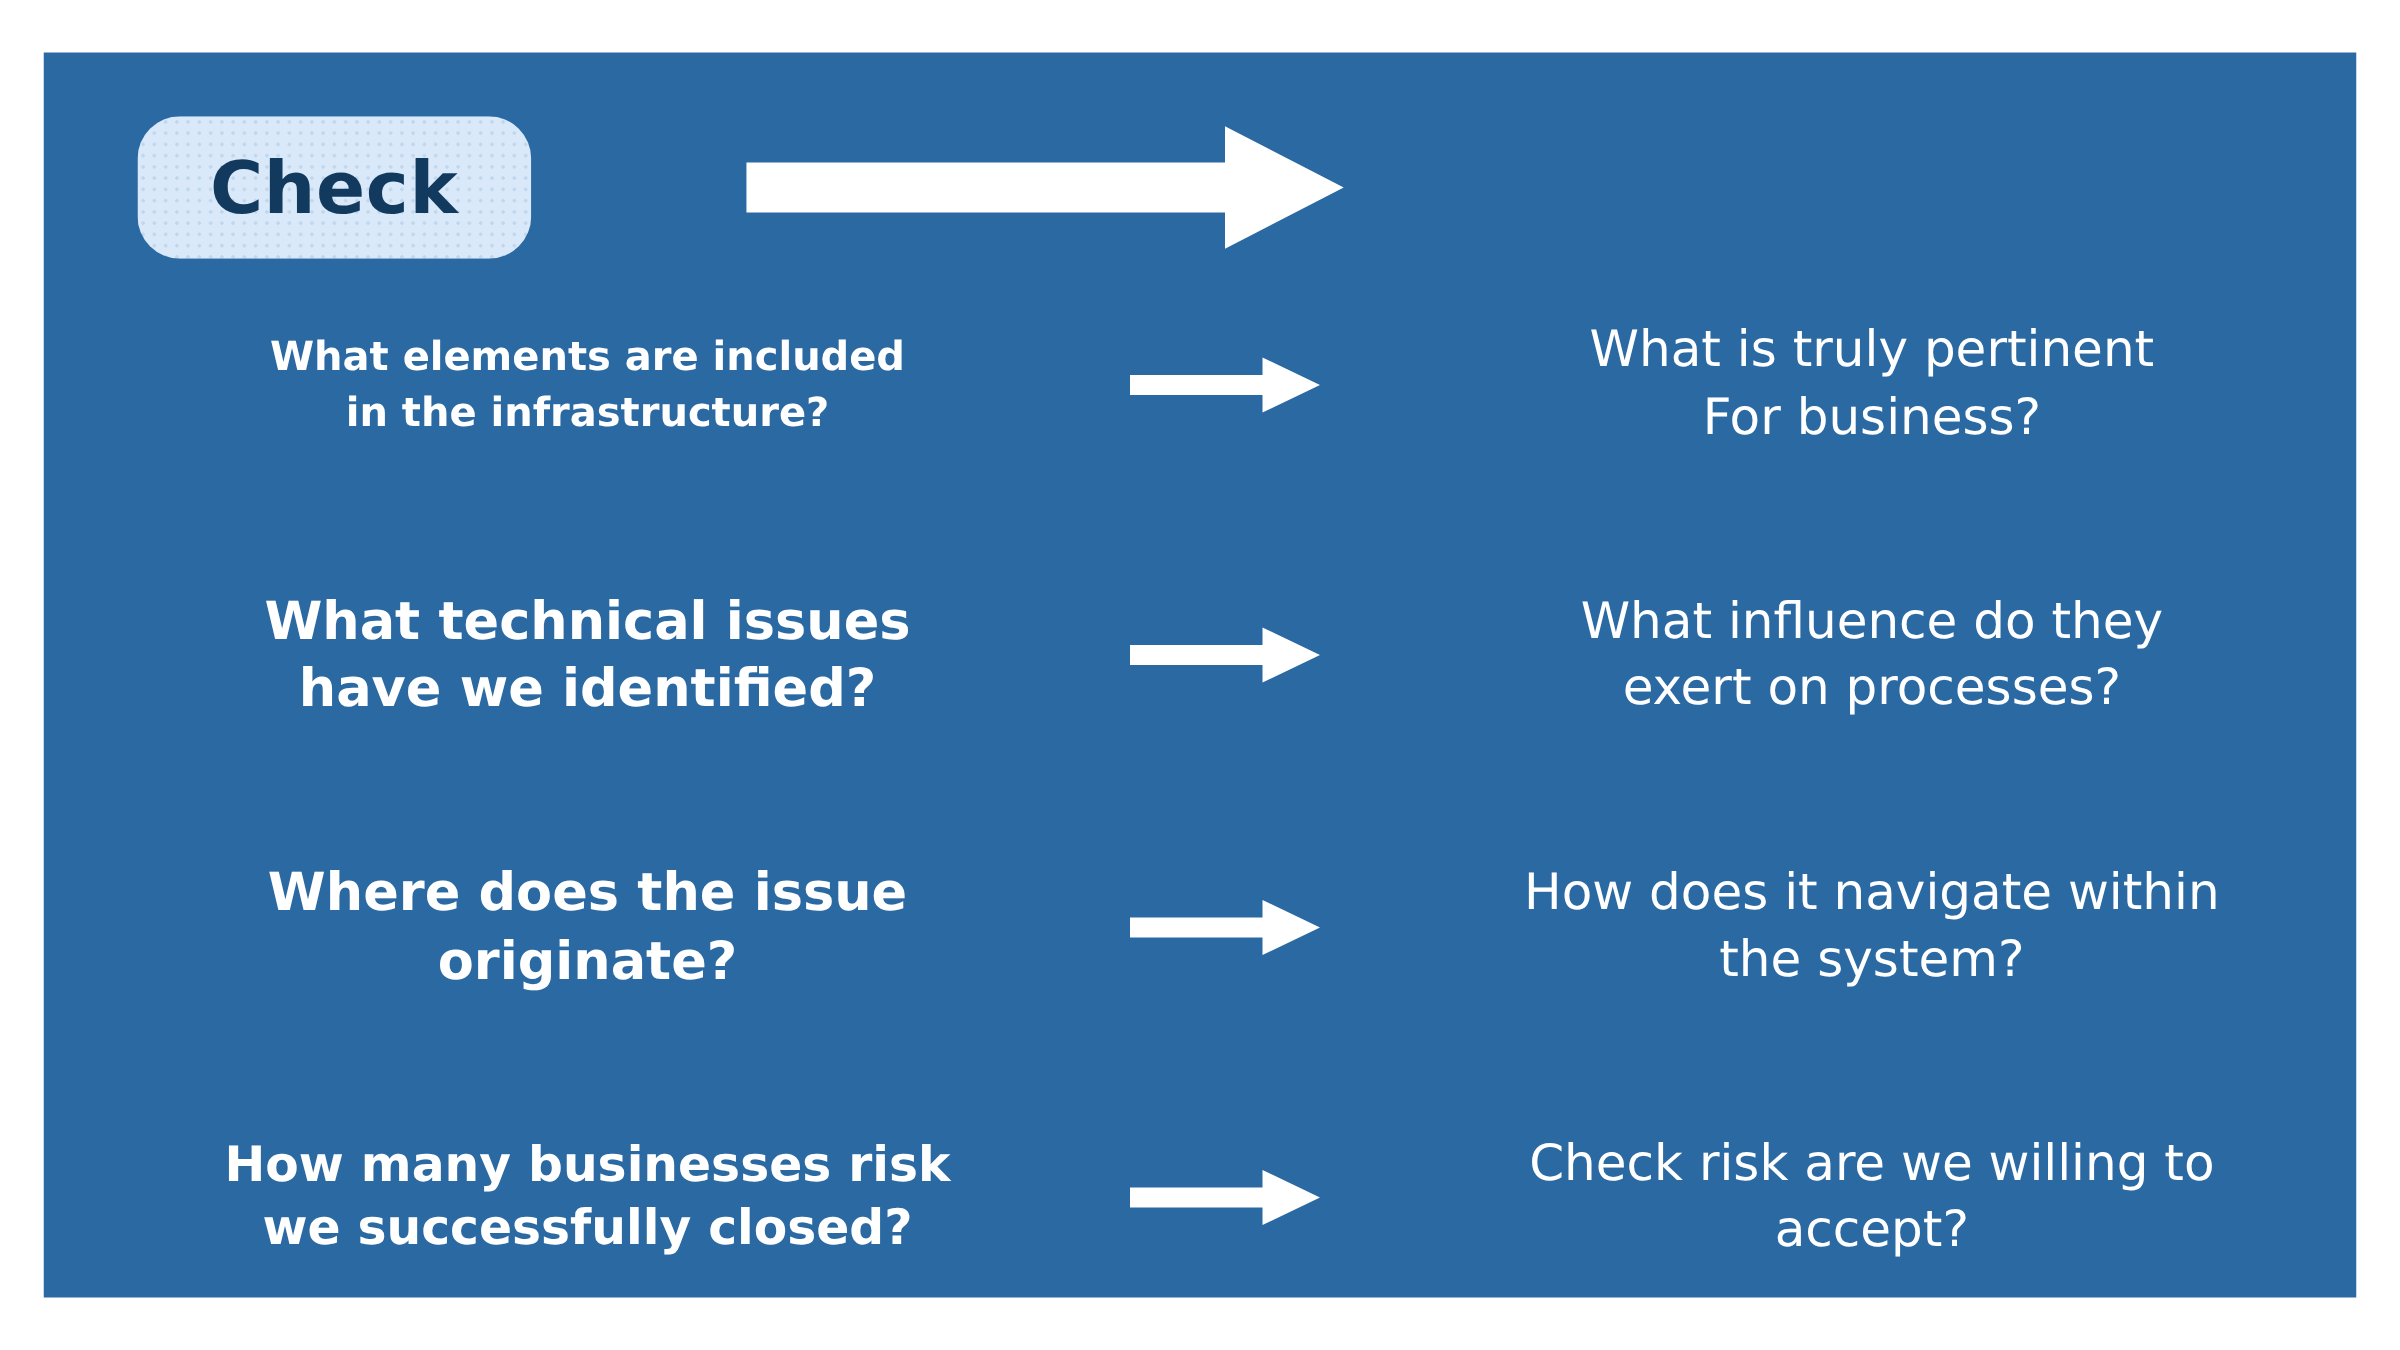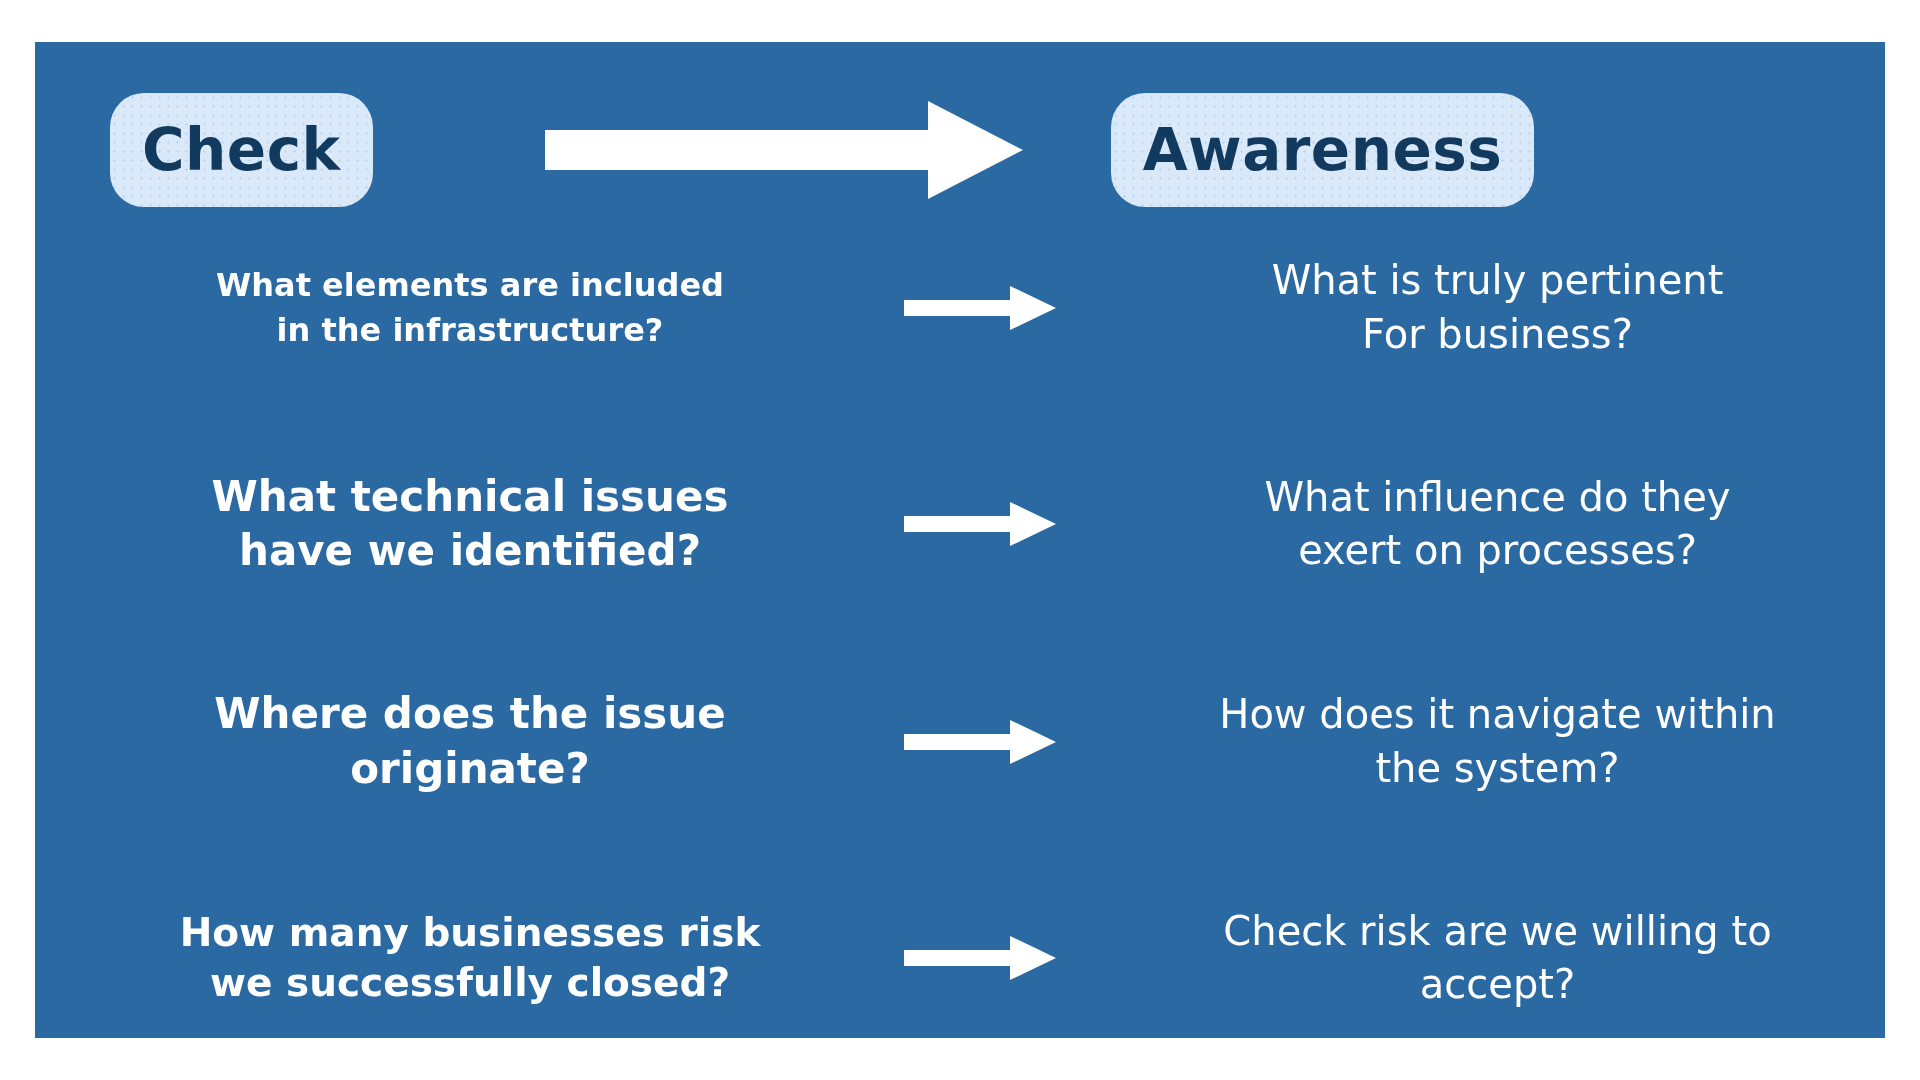--- a/index.html
+++ b/index.html
@@ -30,21 +30,21 @@
     align-items: center;
   }
   .badge {
     background-color: #D9E9F9;
     background-image: radial-gradient(rgba(43,106,163,0.14) 1.2px, transparent 1.2px);
     background-size: 9px 9px;
     color: #12395E;
     font-weight: 700;
     font-size: 58px;
     line-height: 1;
-    padding: 28px 32px;
+    padding: 28px 58px;
     border-radius: 34px;
     letter-spacing: 0.5px;
     white-space: nowrap;
   }
   .big-arrow {
     margin-left: 172px;
     margin-right: 88px;
     flex: 0 0 auto;
   }
   .badge-awareness { }
@@ -97,23 +97,20 @@
 
   <div class="header">
     <div class="badge">
       <span>Check</span>
     </div>
 
     <svg class="big-arrow" width="478" height="110" viewBox="0 0 478 110">
       <path d="M0 35 L383 35 L383 6 L478 55 L383 104 L383 75 L0 75 Z" fill="#FFFFFF"></path>
     </svg>
 
-    <div class="badge badge-awareness">
-      <span>Awareness</span>
-    </div>
   </div>
 
   <div class="rows">
 
     <div class="row row-0">
       <div class="col-check">What elements are included
 in the infrastructure?</div>
       <div class="col-arrow">
         <svg width="152" height="52" viewBox="0 0 152 52">
           <path d="M0 18 L106 18 L106 4 L152 26 L106 48 L106 34 L0 34 Z" fill="#FFFFFF"></path>

